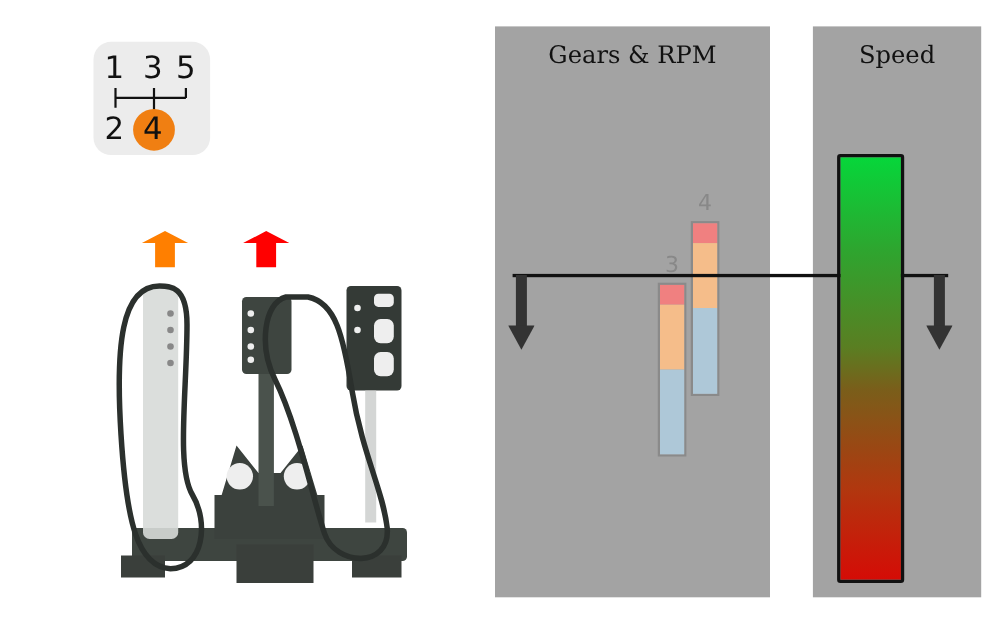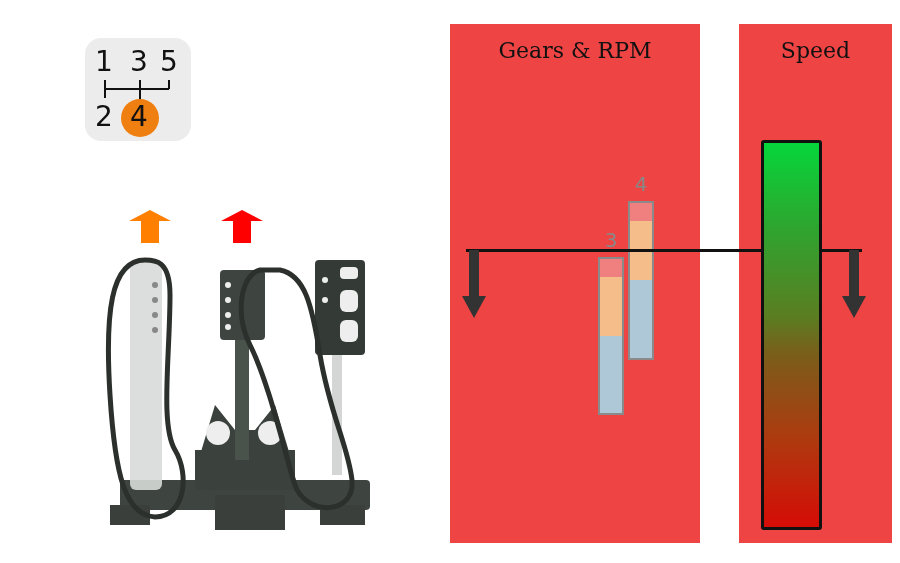--- a/index.html
+++ b/index.html
@@ -1,21 +1,21 @@
 <!DOCTYPE html>
 <html><head>
 <meta charset="utf-8">
 <style>
   html,body{margin:0;padding:0;background:#fff;}
   body{width:900px;height:563px;position:relative;overflow:hidden;font-family:"DejaVu Sans",sans-serif;}
   .abs{position:absolute;}
   .shifter{left:85px;top:38px;width:106px;height:103px;background:#ececec;border-radius:16px;}
   .shifter .num{position:absolute;font-family:"DejaVu Sans",sans-serif;font-size:28px;color:#111;line-height:28px;}
   .shifter .sel{position:absolute;left:36px;top:61px;width:38px;height:38px;border-radius:50%;background:#f07f12;}
-  .panel{background:#ef4444;}
+  .panel{background:#a3a3a3;}
   .panel-title{position:absolute;width:100%;text-align:center;top:14px;font-family:"DejaVu Serif",serif;font-size:22px;color:#111;}
   .gear-bar{position:absolute;width:22px;border:2px solid #8a8a8a;display:flex;flex-direction:column;}
   .seg{width:100%;}
   .gear-label{position:absolute;font-family:"DejaVu Sans",sans-serif;font-size:20px;color:#888;width:26px;text-align:center;}
   .speed-bar{position:absolute;left:761px;top:140px;width:55px;height:384px;border:3px solid #111;border-radius:3px;background:linear-gradient(to bottom,#06d63a 0%,#2ea52f 22%,#5a7e22 45%,#7a5e1a 55%,#b0380f 78%,#d50c06 100%);}
   .hline{position:absolute;left:466px;top:249px;width:396px;height:3px;background:#111;}
 </style>
 </head>
 <body>
 

